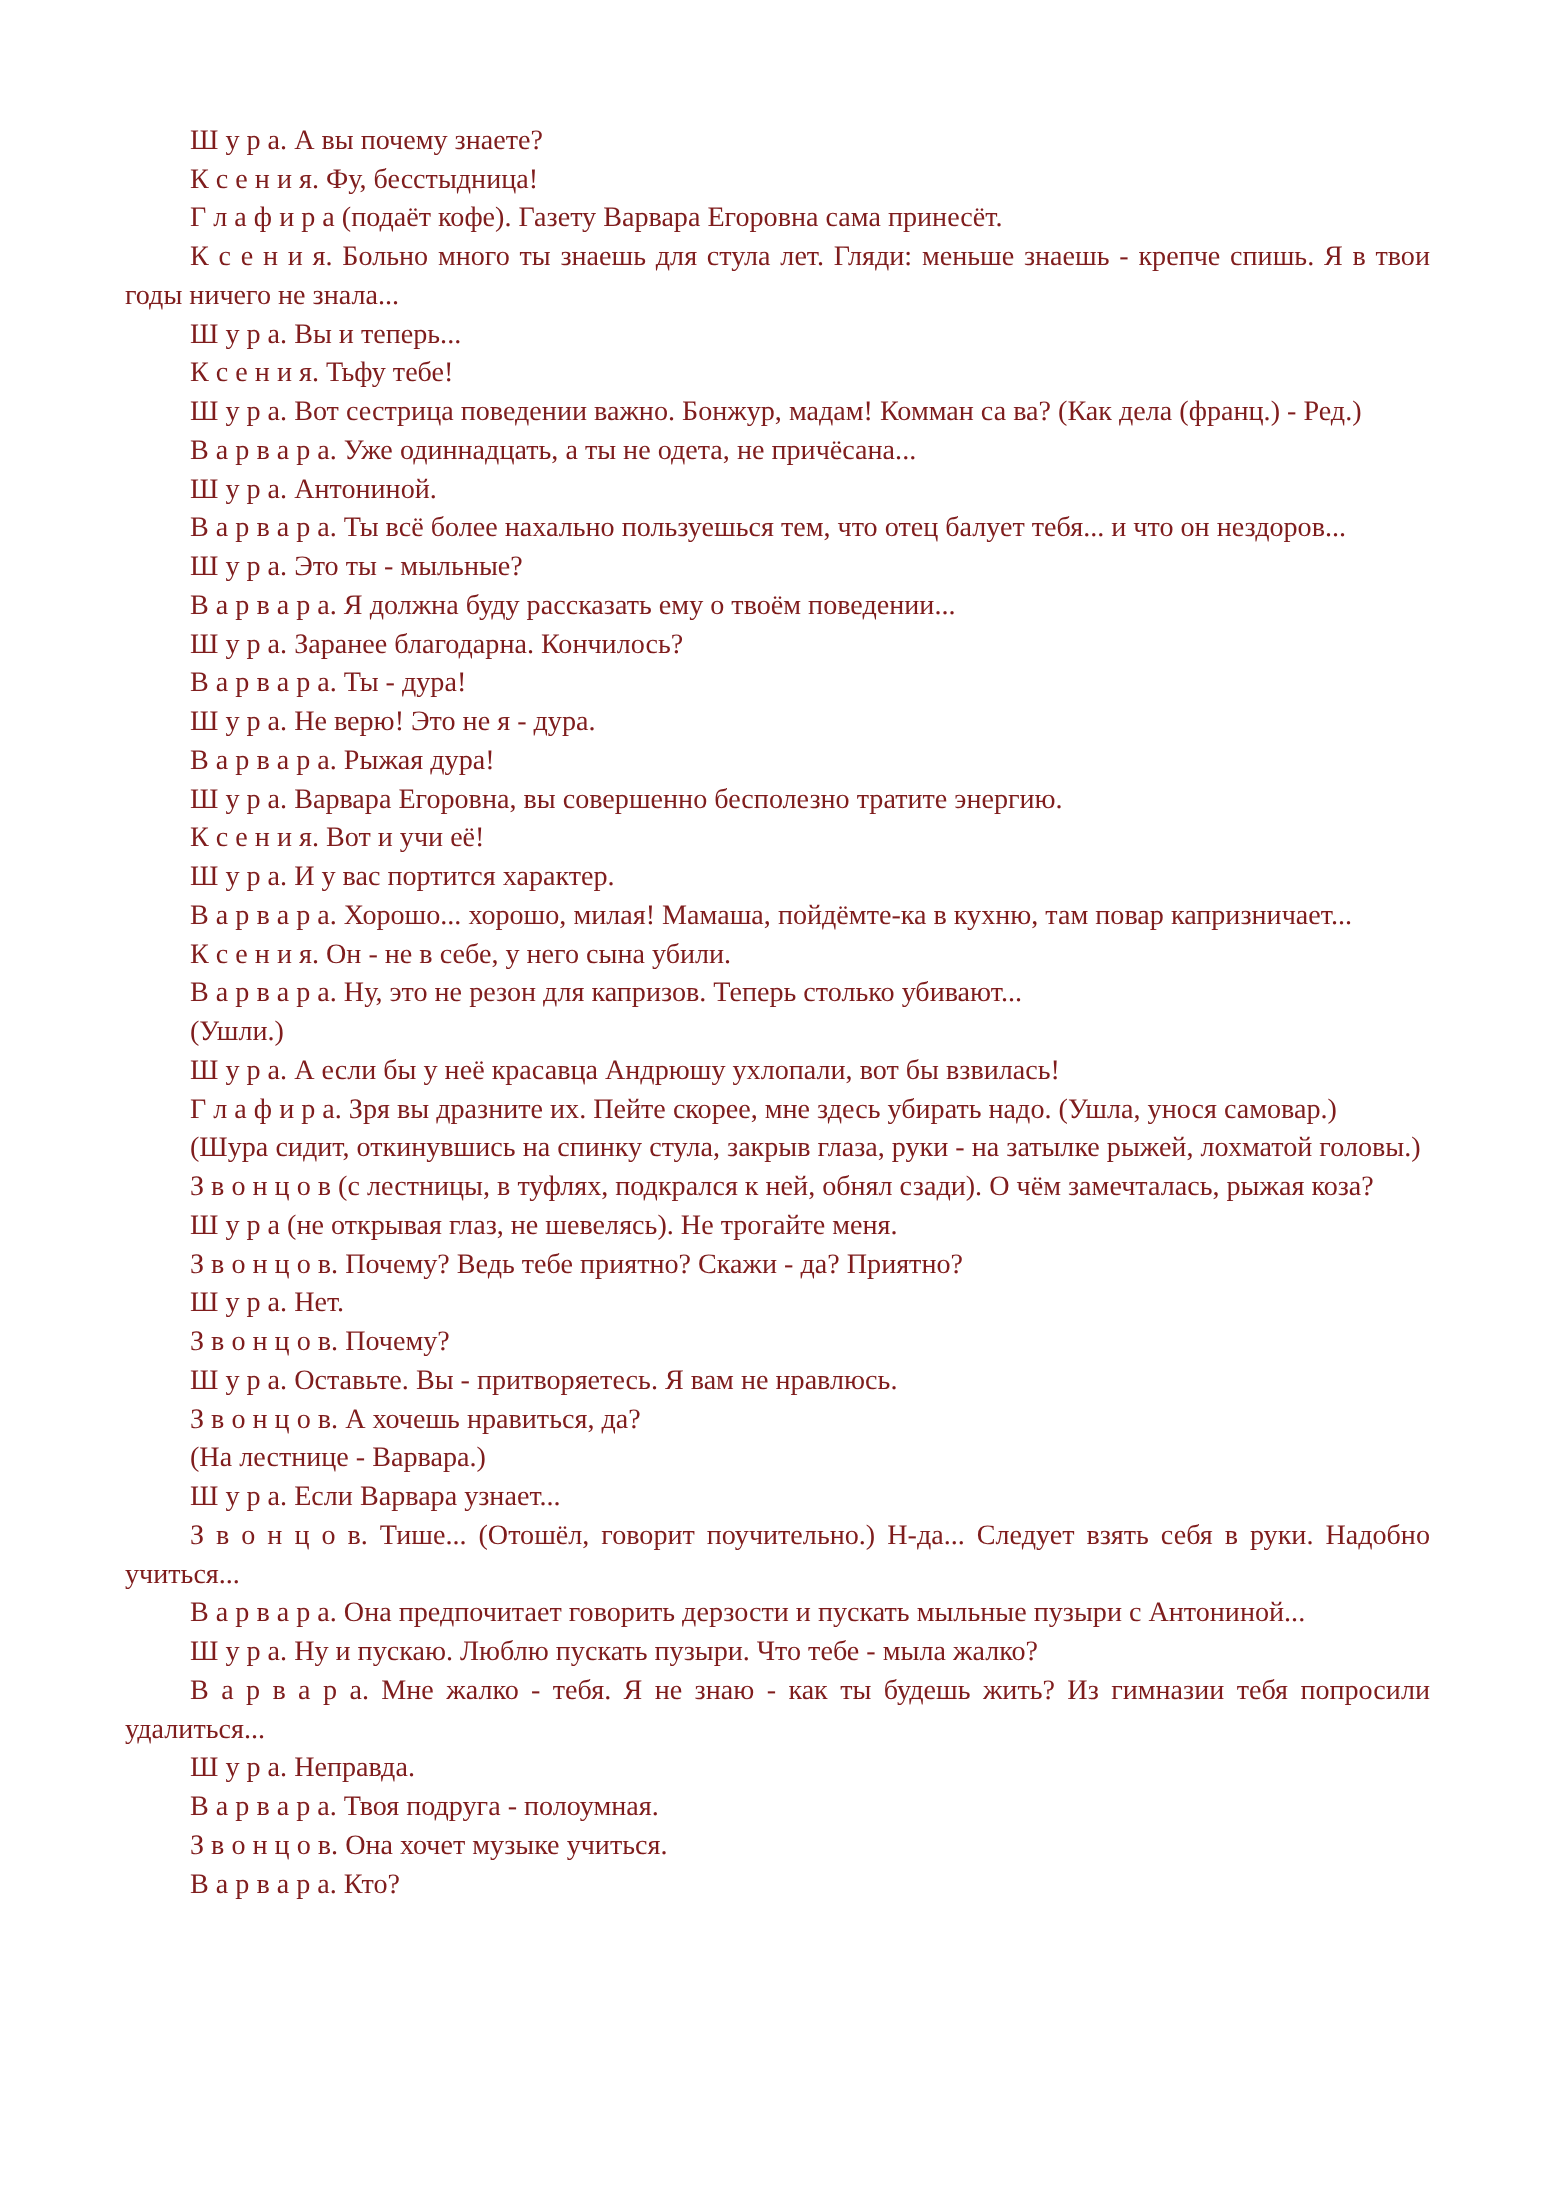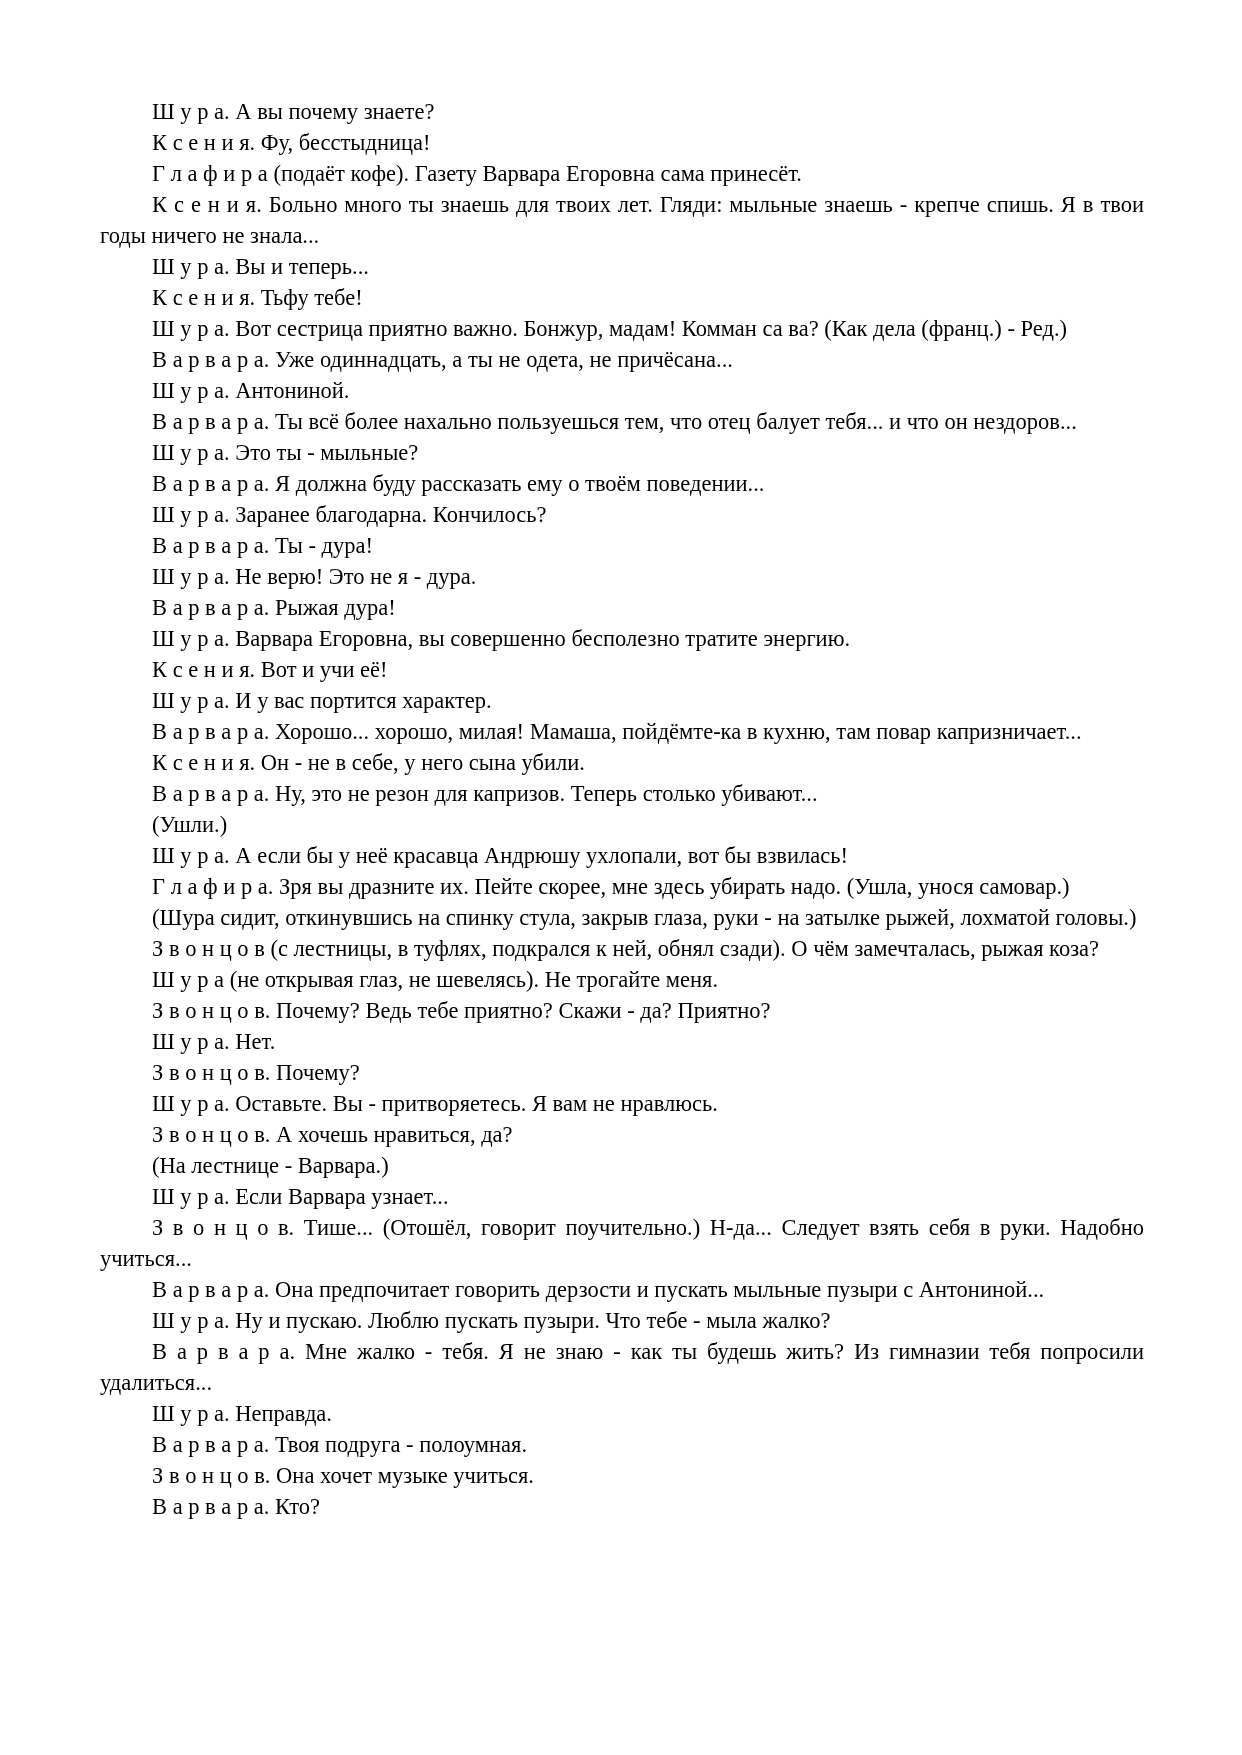--- a/index.html
+++ b/index.html
@@ -30,28 +30,28 @@
     margin: 0;
     padding: 0;
     text-indent: 52px;
     text-align: justify;
   }
 </style>
 </head>
 <body>
 
 <div class="page">
-  <div class="text-block" style="color: #000000;">
+  <div class="text-block" style="color: #7f1d1d;">
       <p class="para">Ш у р а. А вы почему знаете?</p>
       <p class="para">К с е н и я. Фу, бесстыдница!</p>
       <p class="para">Г л а ф и р а (подаёт кофе). Газету Варвара Егоровна сама принесёт.</p>
-      <p class="para">К с е н и я. Больно много ты знаешь для твоих лет. Гляди: мыльные знаешь - крепче спишь. Я в твои годы ничего не знала...</p>
+      <p class="para">К с е н и я. Больно много ты знаешь для стула лет. Гляди: меньше знаешь - крепче спишь. Я в твои годы ничего не знала...</p>
       <p class="para">Ш у р а. Вы и теперь...</p>
       <p class="para">К с е н и я. Тьфу тебе!</p>
-      <p class="para">Ш у р а. Вот сестрица приятно важно. Бонжур, мадам! Комман са ва? (Как дела (франц.) - Ред.)</p>
+      <p class="para">Ш у р а. Вот сестрица поведении важно. Бонжур, мадам! Комман са ва? (Как дела (франц.) - Ред.)</p>
       <p class="para">В а р в а р а. Уже одиннадцать, а ты не одета, не причёсана...</p>
       <p class="para">Ш у р а. Антониной.</p>
       <p class="para">В а р в а р а. Ты всё более нахально пользуешься тем, что отец балует тебя... и что он нездоров...</p>
       <p class="para">Ш у р а. Это ты - мыльные?</p>
       <p class="para">В а р в а р а. Я должна буду рассказать ему о твоём поведении...</p>
       <p class="para">Ш у р а. Заранее благодарна. Кончилось?</p>
       <p class="para">В а р в а р а. Ты - дура!</p>
       <p class="para">Ш у р а. Не верю! Это не я - дура.</p>
       <p class="para">В а р в а р а. Рыжая дура!</p>
       <p class="para">Ш у р а. Варвара Егоровна, вы совершенно бесполезно тратите энергию.</p>

